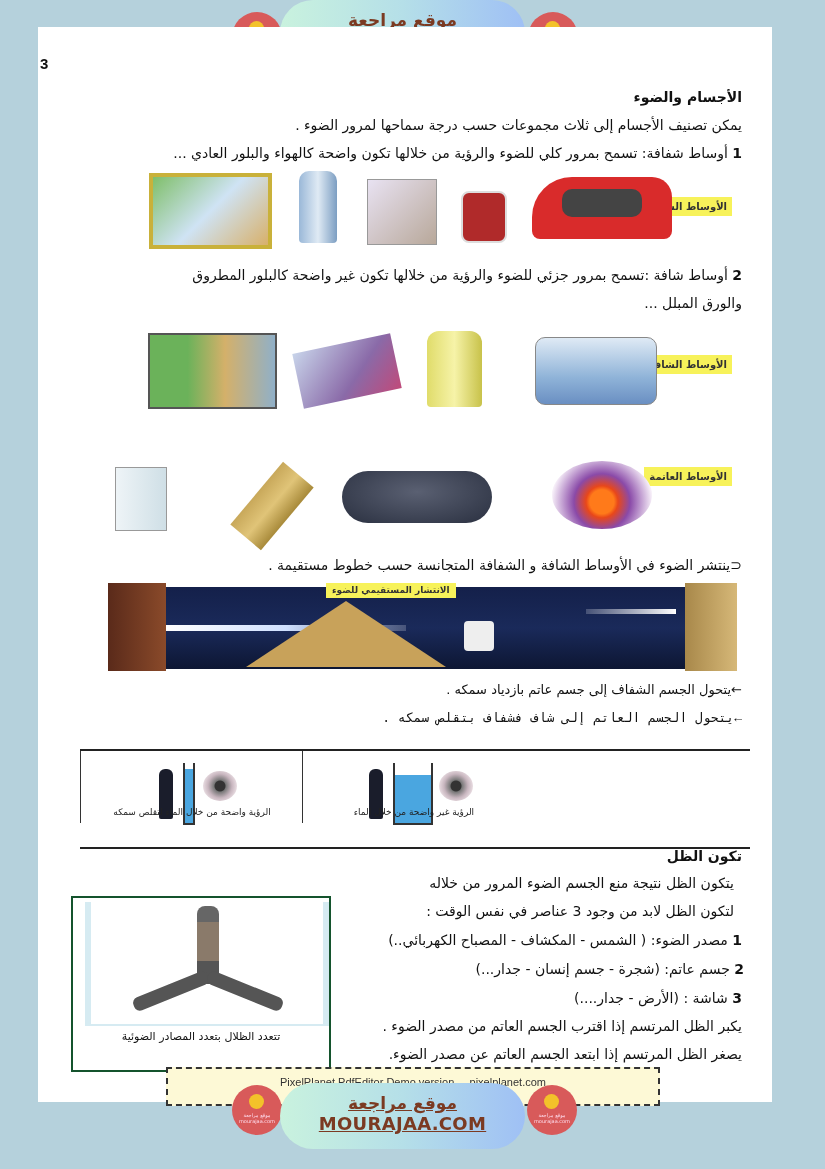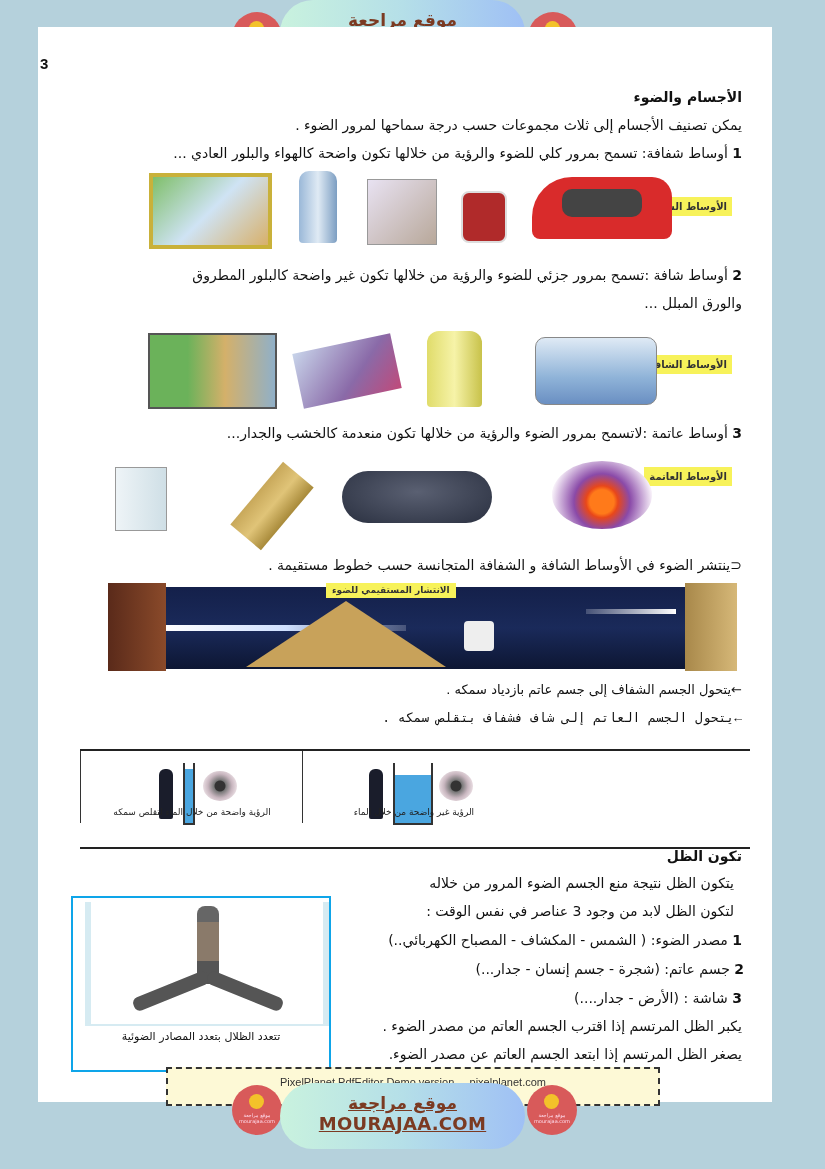--- a/index.html
+++ b/index.html
@@ -23,21 +23,21 @@
   .tag{position:absolute;background:#f7f25a;font:bold 10px "DejaVu Sans",sans-serif;color:#333;padding:3px 5px;direction:rtl;text-align:center;line-height:13px;}
   .obj{position:absolute;}
   
   .tbl{position:absolute;left:42px;top:722px;width:670px;height:96px;border-top:2px solid #222;border-bottom:2px solid #222;}
   .cell{position:absolute;top:0;height:72px;border-left:1px solid #333;}
   .cap{position:absolute;bottom:6px;left:0;right:0;text-align:center;font-size:9px;direction:rtl;color:#222;}
   .man{position:absolute;width:14px;height:50px;background:#1a1d2b;border-radius:6px 6px 2px 2px;top:18px;}
   .glass{position:absolute;border:2px solid #333;border-top:none;top:12px;}
   .water{position:absolute;bottom:0;left:0;right:0;background:#4aa6e0;}
   .eye{position:absolute;top:20px;width:34px;height:30px;border-radius:50%;background:radial-gradient(circle at 50% 50%,#333 0 5px,#777 6px,#c8b6bf 12px,#e9dde2 17px);}
-  .shadowbox{position:absolute;left:33px;top:869px;width:256px;height:172px;border:2px solid #0ea5e9;}
+  .shadowbox{position:absolute;left:33px;top:869px;width:256px;height:172px;border:2px solid #14532d;}
   .dash{position:absolute;left:128px;top:1040px;width:490px;height:35px;border:2px dashed #333;background:#fdf9d6;}
   .dash span{display:block;text-align:center;font-size:11px;margin-top:7px;color:#333;font-family:"Liberation Sans",sans-serif;}
 </style>
 </head>
 <body>
 
 <div class="seal" style="left:232px;top:12px;">
   <div class="dot"></div>
   <div class="txt">موقع مراجعة mourajaa.com</div>
 </div>
@@ -76,23 +76,20 @@
   <div class="rtl line t" style="top:268px;">والورق المبلل ...</div>
 
   <div class="strip" style="top:300px;">
     <div class="tag" style="right:0;top:28px;">الأوساط الشافة</div>
     <div class="obj" style="right:75px;top:10px;width:120px;height:66px;background:linear-gradient(180deg,#dfeaf5,#8fb3d8 60%,#6a8fc2);border-radius:10px;border:1px solid #888;"></div>
     <div class="obj" style="right:250px;top:4px;width:55px;height:76px;background:linear-gradient(90deg,#e0dc6a,#f6f3a8,#c8c24a);border-radius:12px 12px 4px 4px;"></div>
     <div class="obj" style="right:335px;top:16px;width:100px;height:56px;background:linear-gradient(135deg,#c8d4ea,#8a6aa8 60%,#c04a7a);transform:rotate(-12deg);"></div>
     <div class="obj" style="right:455px;top:6px;width:125px;height:72px;background:linear-gradient(90deg,#6bb25a 30%,#d4b06a 60%,#90b0c8);border:2px solid #555;"></div>
   </div>
 
-  <div class="rtl line t" style="top:398px;">
-    <span class="b">3</span> <span>أوساط عاتمة :لاتسمح بمرور الضوء والرؤية من خلالها تكون منعدمة كالخشب والجدار...</span>
-  </div>
 
   <div class="strip" style="top:430px;">
     <div class="tag" style="right:0;top:10px;">الأوساط العاتمة</div>
     <div class="obj" style="right:80px;top:4px;width:100px;height:68px;border-radius:50%;background:radial-gradient(circle at 50% 60%,#ff7a1a 0 12px,#e8471a 16px,#8a4aa8 28px,#f6eef8 50px);"></div>
     <div class="obj" style="right:240px;top:14px;width:150px;height:52px;border-radius:30px;background:radial-gradient(ellipse at 50% 40%,#5a6072,#2a3040);"></div>
     <div class="obj" style="right:440px;top:8px;width:40px;height:82px;background:linear-gradient(90deg,#c8a85a,#e0c478,#a88a3a);transform:rotate(40deg);"></div>
     <div class="obj" style="right:565px;top:10px;width:50px;height:62px;background:linear-gradient(90deg,#eef4f7,#cfdfe6);border:1px solid #999;"></div>
   </div>
 
   <div class="rtl line t" style="top:530px;">⊂ينتشر الضوء في الأوساط الشافة و الشفافة المتجانسة حسب خطوط مستقيمة .</div>

